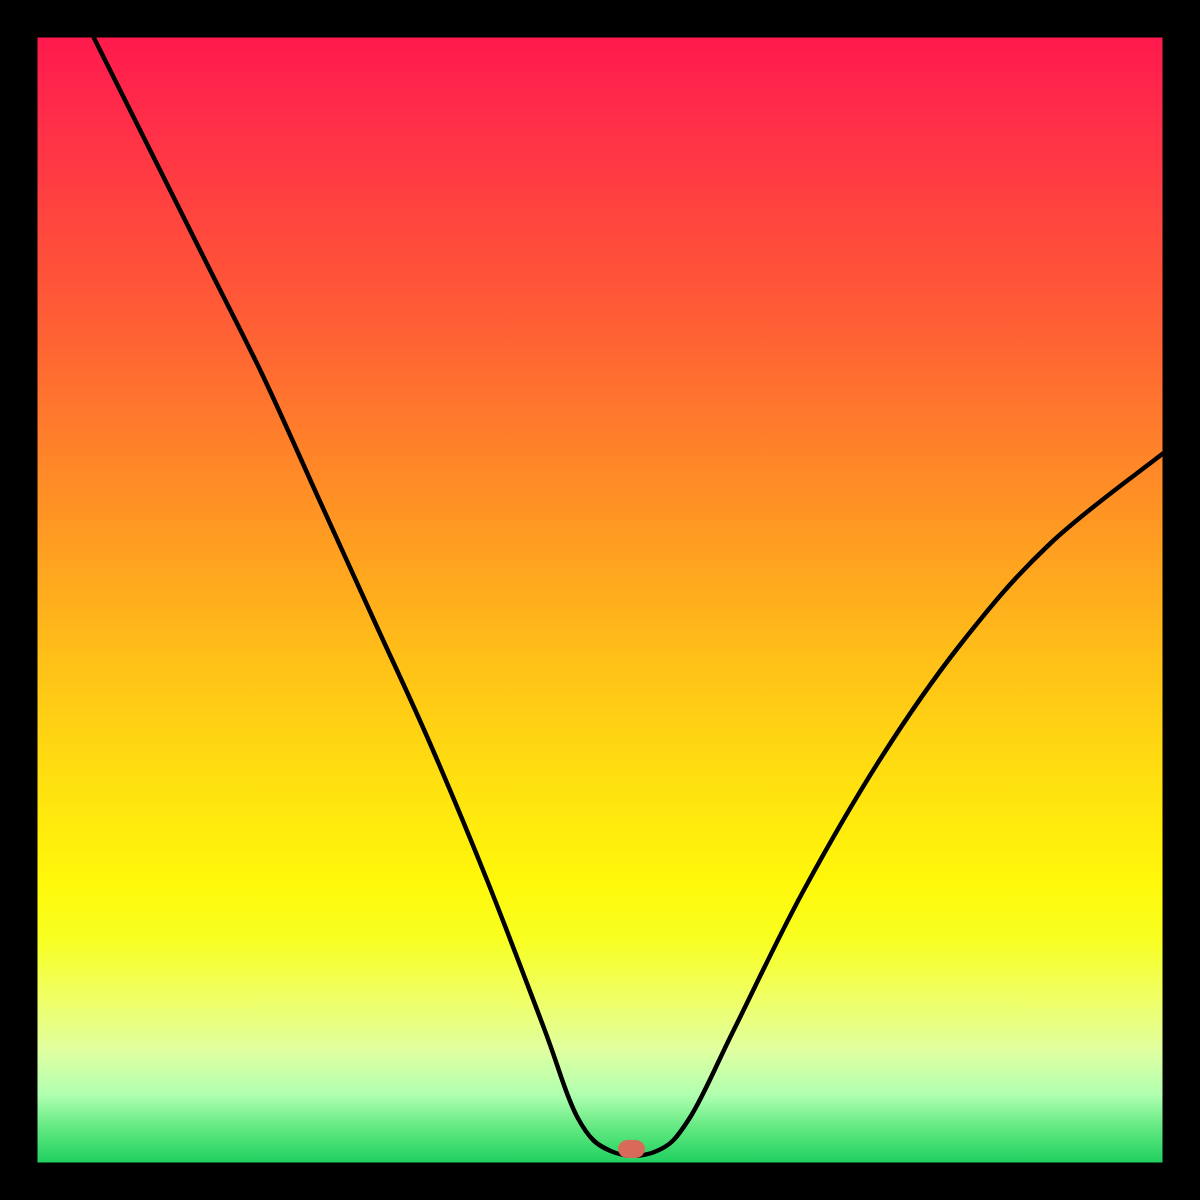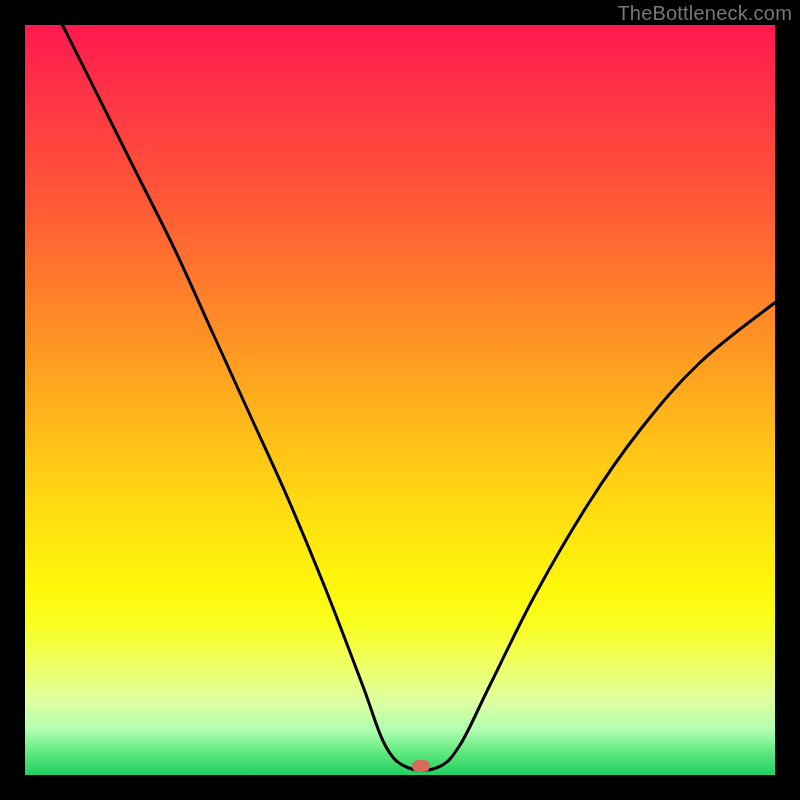--- a/index.html
+++ b/index.html
@@ -82,15 +82,14 @@
   <div class="plot-area">
 
     <svg class="curve-svg" viewBox="0 0 750 750" preserveAspectRatio="none">
       <path id="curve-path" class="curve-path" d="M 37.5 0.0 C 44.3 13.5, 61.5 48.0, 75.0 75.0 C 88.5 102.0, 99.0 123.0, 112.5 150.0 C 126.0 177.0, 136.5 196.7, 150.0 225.0 C 163.5 253.4, 174.0 277.8, 187.5 307.5 C 201.0 337.2, 211.5 360.3, 225.0 390.0 C 238.5 419.7, 249.0 441.4, 262.5 472.5 C 276.0 503.6, 286.5 528.8, 300.0 562.5 C 313.5 596.3, 326.7 631.6, 337.5 660.0 C 348.3 688.4, 351.9 705.1, 360.0 720.0 C 368.1 734.9, 373.1 738.5, 382.5 742.5 C 391.9 746.5, 403.1 746.5, 412.5 742.5 C 422.0 738.5, 425.5 734.9, 435.0 720.0 C 444.4 705.1, 451.5 687.0, 465.0 660.0 C 478.5 633.0, 492.5 602.4, 510.0 570.0 C 527.6 537.6, 543.6 509.7, 562.5 480.0 C 581.4 450.3, 594.8 430.7, 615.0 405.0 C 635.3 379.3, 650.7 360.4, 675.0 337.5 C 699.3 314.5, 736.5 288.3, 750.0 277.5"></path>
     </svg>
 
     <div id="optimum-marker" class="marker" style="left:396.0px;top:741.0px;background:#d96a5a;"></div>
 
   </div>
 
-  <div class="watermark">TheBottleneck.com</div>
 
 </div>
 
 </body></html>

